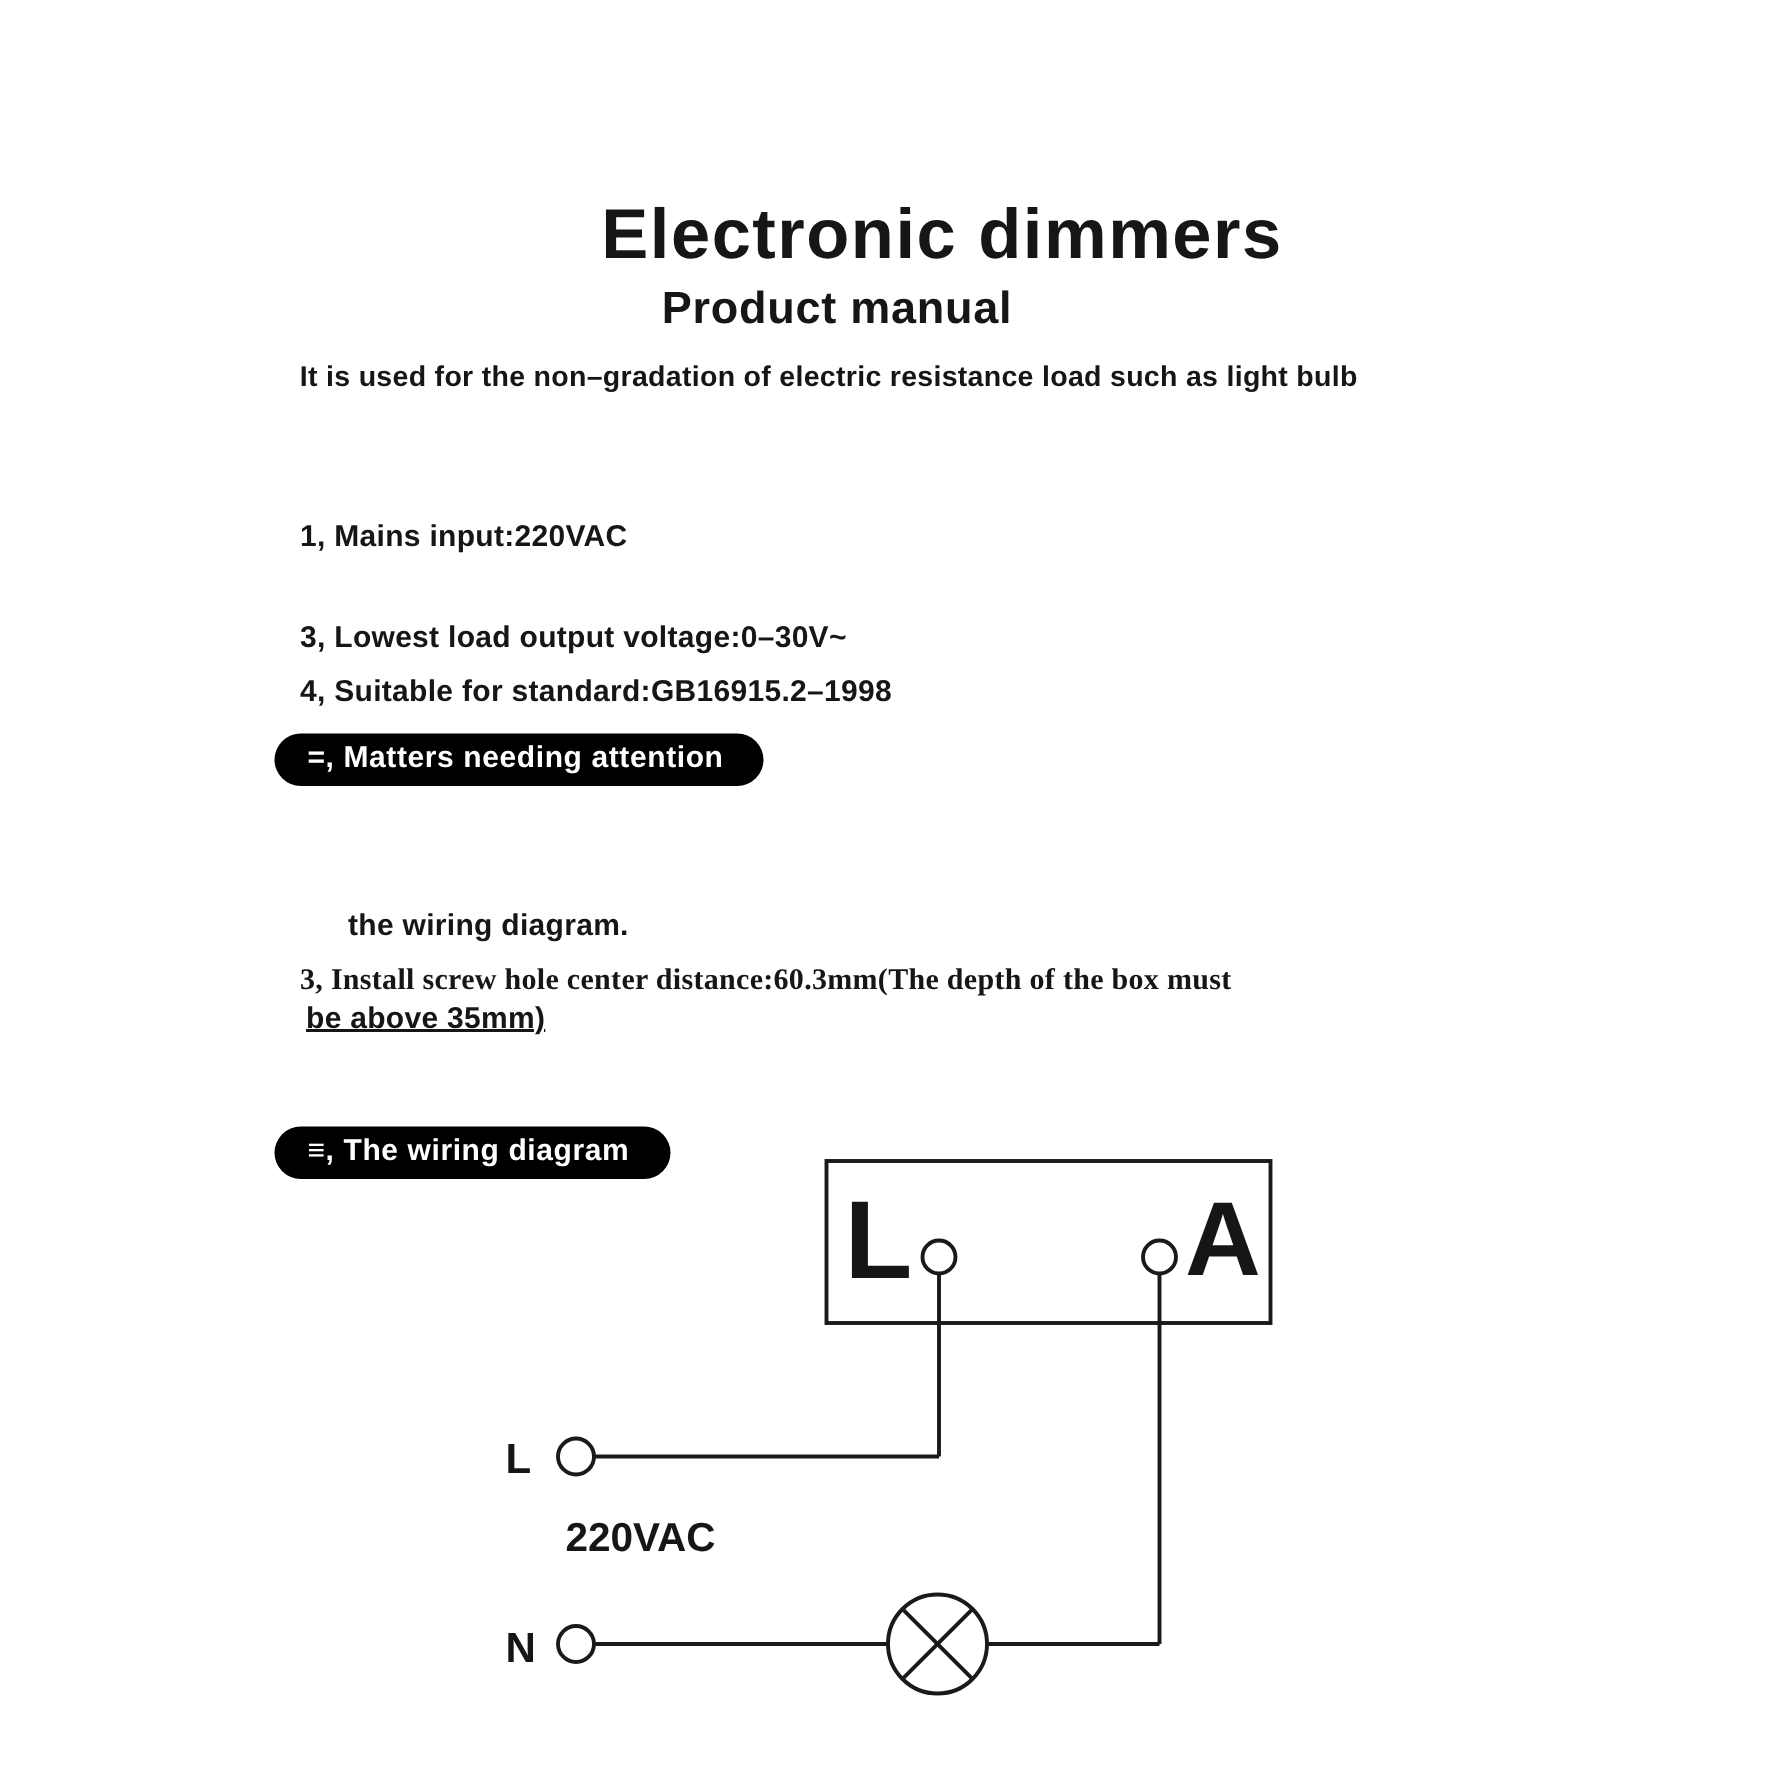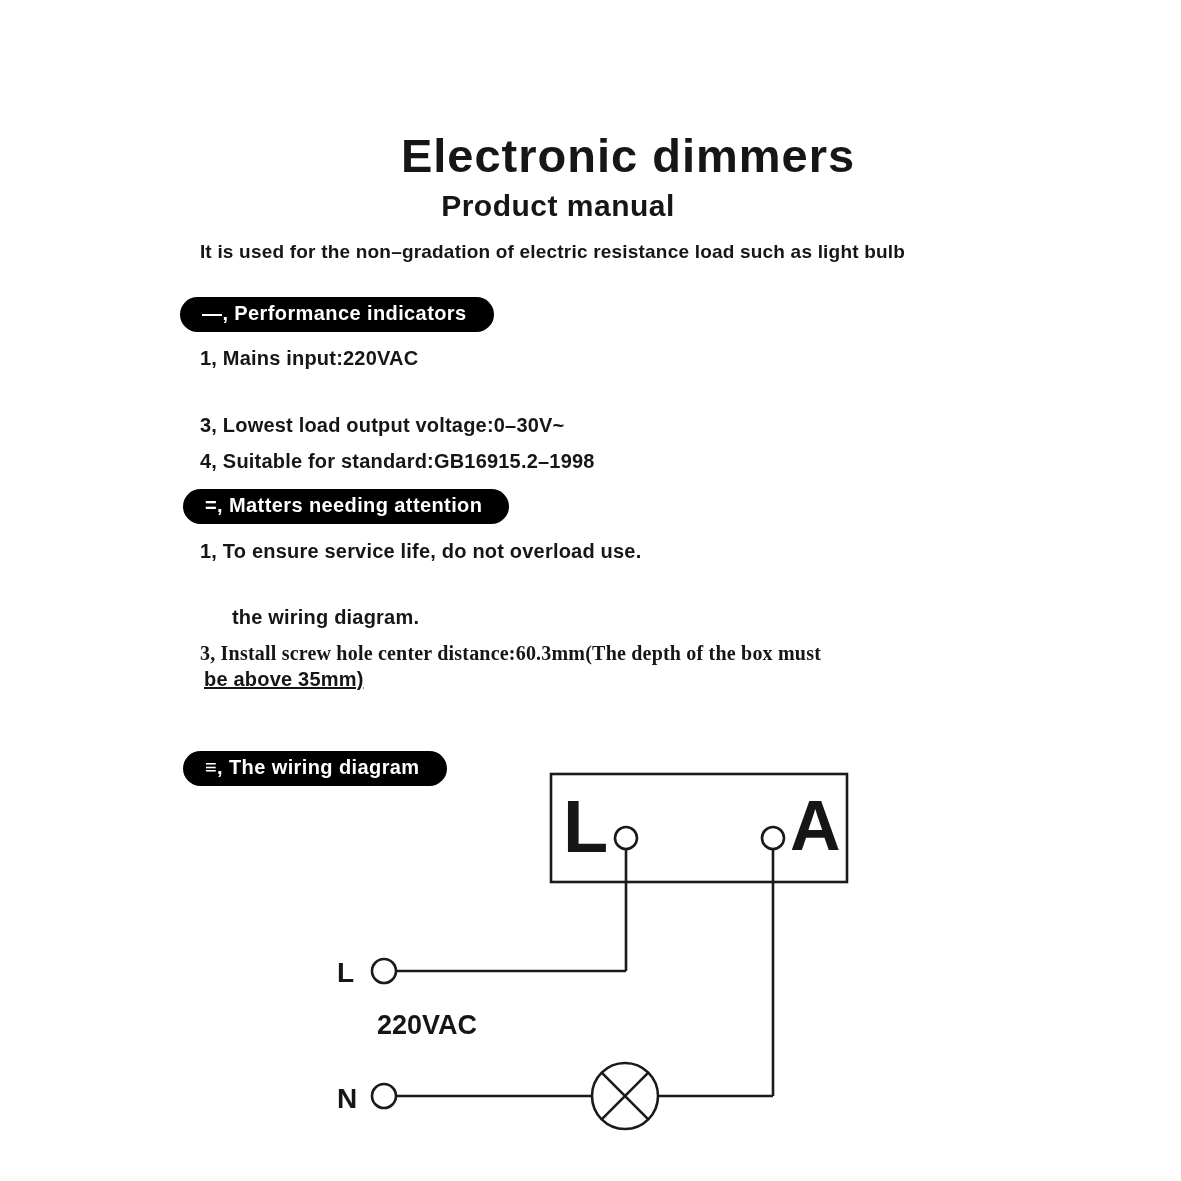--- a/index.html
+++ b/index.html
@@ -56,31 +56,27 @@
 </style>
 </head>
 <body>
 
 <div class="page">
 
   <h1 class="title">Electronic dimmers</h1>
   <h2 class="subtitle">Product manual</h2>
   <p class="intro">It is used for the non–gradation of electric resistance load such as light bulb</p>
 
-  <div class="pill pill-1">
-    <span>—, Performance indicators</span>
-  </div>
   <p class="item perf-1">1, Mains input:220VAC</p>
   <p class="item perf-3">3, Lowest load output voltage:0–30V~</p>
   <p class="item perf-4">4, Suitable for standard:GB16915.2–1998</p>
 
   <div class="pill pill-2">
     <span>=, Matters needing attention</span>
   </div>
-  <p class="item att-1">1, To ensure service life, do not overload use.</p>
   <p class="item att-2b">the wiring diagram.</p>
   <p class="item att-3a">3, Install screw hole center distance:60.3mm(The depth of the box must</p>
   <p class="item att-3b">be above 35mm)</p>
 
   <div class="pill pill-3">
     <span>≡, The wiring diagram</span>
   </div>
 
   <svg class="diagram-svg" viewBox="0 0 1181 1181" xmlns="http://www.w3.org/2000/svg">
 

